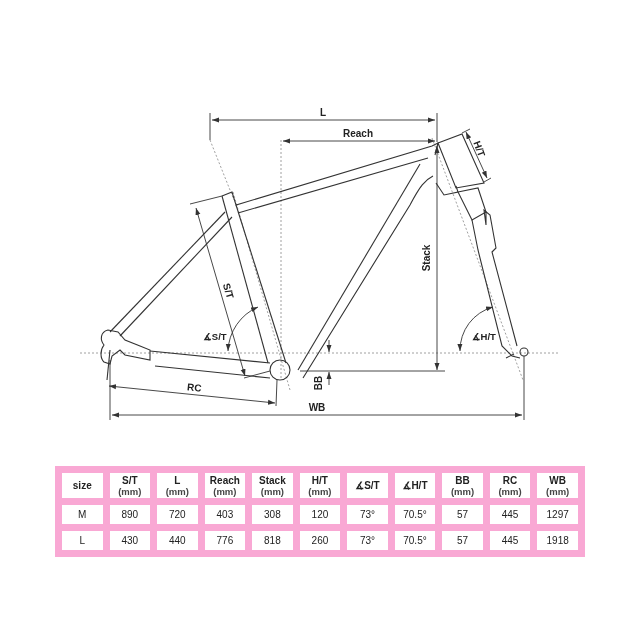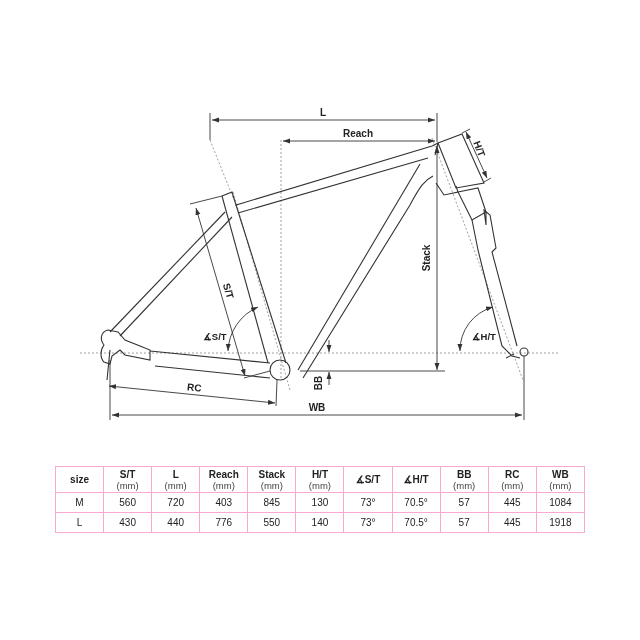--- a/index.html
+++ b/index.html
@@ -5,24 +5,24 @@
     html, body { margin: 0; padding: 0; background: #ffffff; }
     body { width: 640px; height: 640px; position: relative; overflow: hidden;
            font-family: "Liberation Sans", sans-serif; color: #222; }
     #diagram { position: absolute; left: 0; top: 0; width: 640px; height: 440px; }
     #diagram text { font-family: "Liberation Sans", sans-serif; font-weight: bold; fill: #222; }
     .frame { fill: none; stroke: #333; stroke-width: 1.1; }
     .dim { fill: none; stroke: #333; stroke-width: 0.9; }
     .guide { fill: none; stroke: #888; stroke-width: 0.8; stroke-dasharray: 2 2; }
     table.geo { position: absolute; left: 55px; top: 466px; width: 530px;
                 border-collapse: collapse; table-layout: fixed; }
-    table.geo th, table.geo td { border: 1px solid #f9a8d4; text-align: center;
+    table.geo th, table.geo td { border: 7px solid #f9a8d4; text-align: center;
                 padding: 0; font-size: 10px; color: #222; }
     table.geo th { height: 25px; font-weight: bold; line-height: 11px; }
-    table.geo th .unit { display: block; font-weight: normal; font-size: 9.5px; color: #444; }
+    table.geo th .unit { display: block; font-weight: bold; font-size: 9.5px; color: #444; }
     table.geo td { height: 19px; }
     table.geo th.size-h { font-size: 10px; }
   </style>
 </head>
 <body>
 
 <svg id="diagram" viewBox="0 0 640 440" xmlns="http://www.w3.org/2000/svg">
   <defs>
     <marker id="arr" markerWidth="8" markerHeight="8" refX="7" refY="4" orient="auto" markerUnits="userSpaceOnUse">
       <path d="M0,1.5 L7,4 L0,6.5 Z" fill="#333"></path>
@@ -146,38 +146,38 @@
       <th><span>∡S/T</span></th>
       <th><span>∡H/T</span></th>
       <th><span>BB</span><span class="unit">(mm)</span></th>
       <th><span>RC</span><span class="unit">(mm)</span></th>
       <th><span>WB</span><span class="unit">(mm)</span></th>
     </tr>
   </thead>
   <tbody>
     <tr>
       <td>M</td>
-      <td>560</td>
+      <td>890</td>
       <td>720</td>
       <td>403</td>
-      <td>845</td>
-      <td>130</td>
+      <td>308</td>
+      <td>120</td>
       <td>73°</td>
       <td>70.5°</td>
       <td>57</td>
       <td>445</td>
-      <td>1084</td>
+      <td>1297</td>
     </tr>
     <tr>
       <td>L</td>
       <td>430</td>
       <td>440</td>
       <td>776</td>
-      <td>550</td>
-      <td>140</td>
+      <td>818</td>
+      <td>260</td>
       <td>73°</td>
       <td>70.5°</td>
       <td>57</td>
       <td>445</td>
       <td>1918</td>
     </tr>
   </tbody>
 </table>
 
 </body></html>

